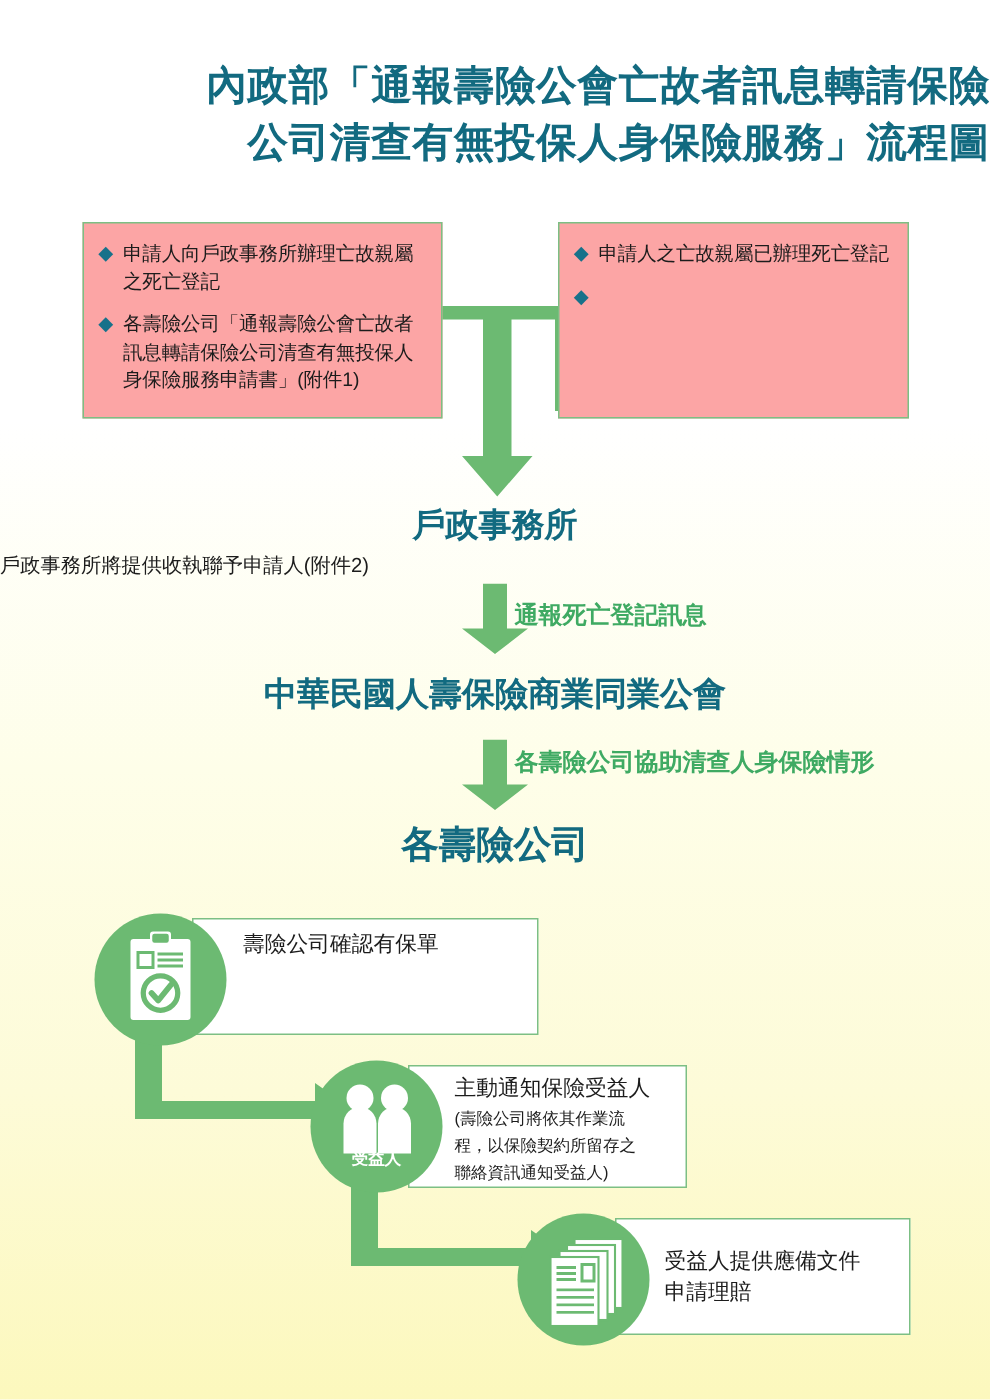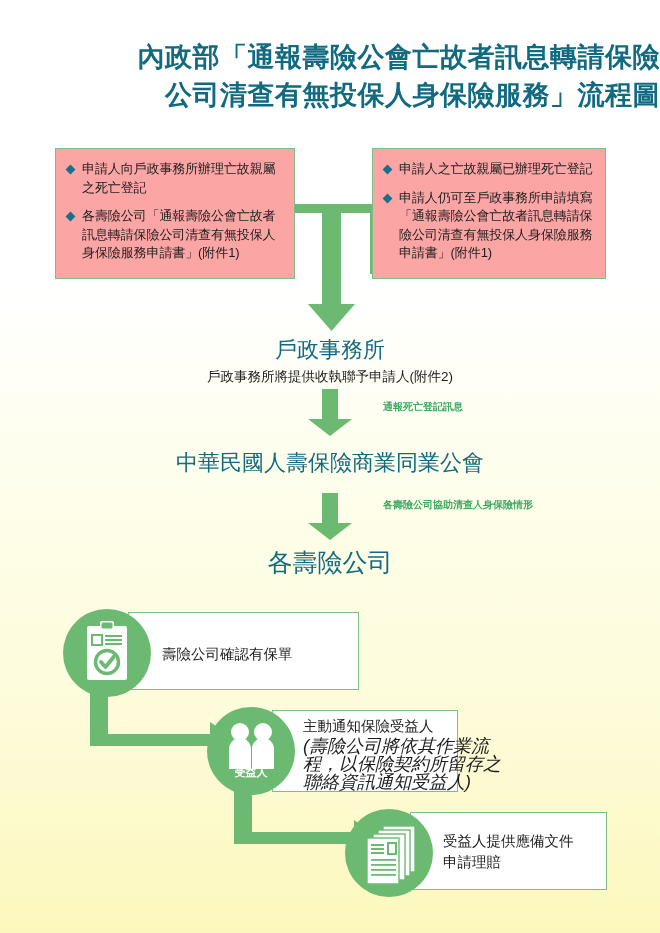--- a/index.html
+++ b/index.html
@@ -95,58 +95,57 @@
     height: 128px;
   }
 
   
   .ctr-head {
     position: absolute;
     width: 660px;
     left: 0;
     text-align: center;
     color: #126a80;
-    font-weight: normal;
+    font-weight: bold;
   }
   #head-household {
     top: 335px;
     font-size: 22px;
   }
   #head-association {
     top: 448px;
     font-size: 22px;
   }
   #head-companies {
     top: 546px;
     font-size: 25px;
   }
   .ctr-sub {
     position: absolute;
     width: 660px;
     left: 0;
-    text-align: center;
+    text-align: left;
     font-size: 13.5px;
     color: #1c1c1c;
   }
   #sub-household { top: 368px; }
 
   
   .mid-arrow {
     position: absolute;
   }
   #arrow-1 { left: 305px; top: 389px; }
   #arrow-2 { left: 305px; top: 493px; }
 
   .arrow-label {
     position: absolute;
-    font-size: 10px;
+    font-size: 16px;
     color: #3faa63;
     font-weight: bold;
     white-space: nowrap;
-    margin-left: 40px;
   }
   #label-arrow-1 { left: 343px; top: 400px; }
   #label-arrow-2 { left: 343px; top: 498px; }
   .step-box {
     position: absolute;
     background: #ffffff;
     border: 1.5px solid #7cbf84;
     box-sizing: border-box;
   }
   .step-circle {
@@ -161,29 +160,28 @@
     line-height: 19px;
     color: #1c1c1c;
   }
   .step-text .st-main {
     display: block;
     font-size: 14.5px;
     line-height: 21px;
   }
   .step-text .st-sub {
     display: block;
-    font-size: 18px;
+    font-size: 11px;
     line-height: 18px;
-    font-style: italic;
   }
 
   
   #step1-box   { left: 128px; top: 612px; width: 231px; height: 78px; }
   #step1-circle{ left: 63px;  top: 609px; width: 88px;  height: 88px; }
-  #step1-text  { left: 162px; top: 644px; }
+  #step1-text  { left: 162px; top: 620px; }
   
   #step2-box   { left: 272px; top: 710px; width: 186px; height: 82px; }
   #step2-circle{ left: 207px; top: 707px; width: 88px;  height: 88px; }
   #step2-text  { left: 303px; top: 716px; }
   
   #step3-box   { left: 410px; top: 812px; width: 197px; height: 78px; }
   #step3-circle{ left: 345px; top: 809px; width: 88px;  height: 88px; }
   #step3-text  { left: 443px; top: 831px; }
 
   .circle-label {
@@ -234,21 +232,20 @@
   </div>
 
   <div class="topbox" id="box-right">
     <ul class="bullets">
       <li>
         <span class="dia"></span>
         <span>申請人之亡故親屬已辦理死亡登記</span>
       </li>
       <li>
         <span class="dia"></span>
-        <span>申請人仍可至戶政事務所申請填寫「通報壽險公會亡故者訊息轉請保險公司清查有無投保人身保險服務申請書」(附件1)</span>
       </li>
     </ul>
   </div>
 
   <div class="ctr-head" id="head-household">戶政事務所</div>
   <div class="ctr-sub" id="sub-household">戶政事務所將提供收執聯予申請人(附件2)</div>
 
   <div class="mid-arrow" id="arrow-1">
     <svg class="icon-svg" width="50" height="48" viewBox="0 0 50 48">
       <path d="M17 0 L33 0 L33 30 L47 30 L25 47 L3 30 L17 30 Z" fill="#6cba72"></path>

